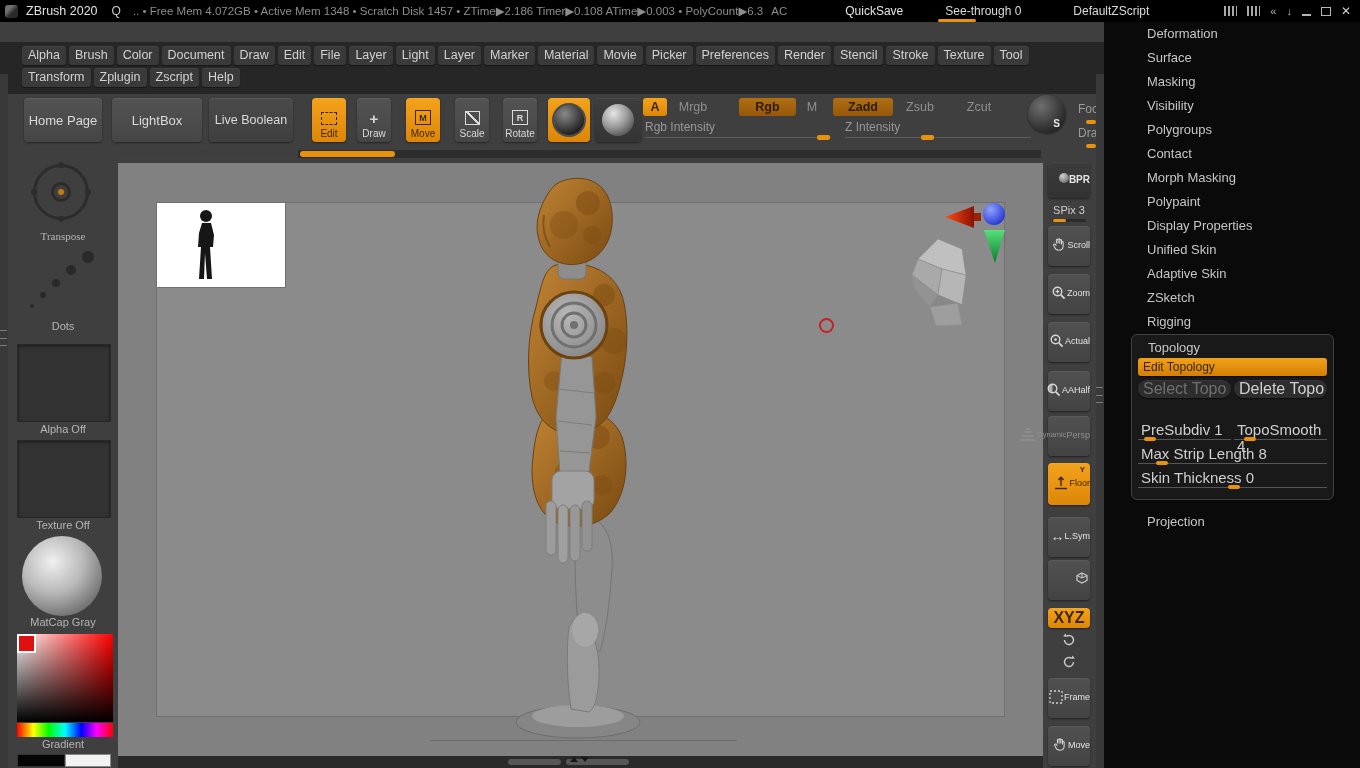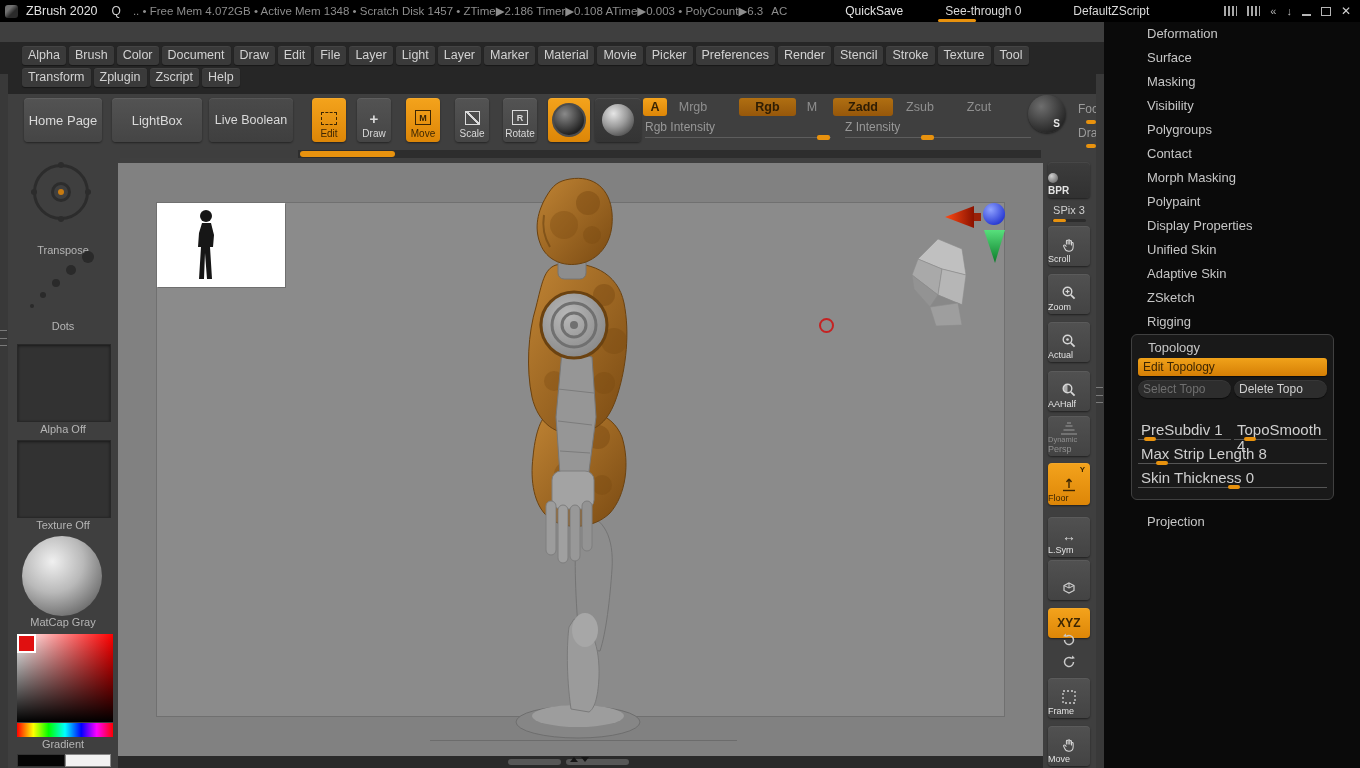--- a/index.html
+++ b/index.html
@@ -110,46 +110,46 @@
   .tri-up{width:0;height:0;border-left:4px solid transparent;border-right:4px solid transparent;border-bottom:5px solid #171717;}
   .tri-down{width:0;height:0;border-left:4px solid transparent;border-right:4px solid transparent;border-top:5px solid #171717;}
   
   .left-edge{position:absolute;left:0;top:74px;width:8px;height:694px;background:#393939;}
   .right-edge{position:absolute;left:1096px;top:74px;width:8px;height:694px;background:#393939;}
   .grip{position:absolute;width:7px;height:16px;display:flex;flex-direction:column;justify-content:space-between;}
   .grip i{height:1px;background:#7a7a7a;}
   
   .rshelf{position:absolute;left:1048px;top:160px;width:44px;height:608px;}
   .rs-btn{position:absolute;left:0;width:42px;border-radius:4px;background:linear-gradient(#515151,#434343);
-          color:#e3e3e3;font-size:9px;display:flex;flex-direction:column;justify-content:flex-end;
+          color:#e3e3e3;font-size:9px;display:flex;flex-direction:row;align-items:center;justify-content:flex-end;
           padding-bottom:2px;box-sizing:border-box;
           box-shadow:0 1px 2px rgba(0,0,0,.5), inset 0 1px 0 rgba(255,255,255,.06);}
   .rs-btn .ic{margin-bottom:1px;display:flex;align-items:center;justify-content:center;}
   .rs-btn.orange{background:linear-gradient(#f4a31c,#dd8607);color:#3c2603;}
   .rs-btn.dim{color:#8f8f8f;}
   .bpr{top:2px;height:36px;background:linear-gradient(#3c3c3c,#313131);font-size:10px;font-weight:bold;}
   .bpr-sphere{width:10px;height:10px;border-radius:50%;background:radial-gradient(circle at 35% 30%,#cfcfcf,#555);margin-bottom:2px;}
   .spix{position:absolute;top:44px;left:0;width:42px;text-align:center;color:#cfcfcf;font-size:11px;}
   .spix .track{margin:3px 4px 0;height:3px;background:#2c2c2c;position:relative;border-radius:2px;}
   .spix .handle{position:absolute;left:1px;top:0;width:13px;height:3px;background:#e8920e;border-radius:2px;}
-  .xyz-chip{top:448px;height:30px;justify-content:center;padding:0;font-size:12px;font-weight:bold;flex-direction:row;align-items:center;}
+  .xyz-chip{top:448px;height:20px;justify-content:center;padding:0;font-size:16px;font-weight:bold;flex-direction:row;align-items:center;}
   .spin{position:absolute;left:10px;width:22px;height:20px;display:flex;align-items:center;justify-content:center;}
   .floor-y{position:absolute;top:2px;right:5px;font-size:8px;font-weight:bold;}
   .dyn-top{font-size:7.5px;line-height:8px;}
   
   .tool-panel{position:absolute;left:1104px;top:22px;width:256px;height:746px;background:#0a0a0a;}
   .palette-item{height:24px;line-height:24px;padding-left:43px;color:#c6c6c6;font-size:13px;}
   .topo-group{position:absolute;left:27px;top:312px;width:203px;height:166px;background:#191919;
               border:1px solid #404040;border-radius:6px;box-sizing:border-box;padding:3px 6px;}
   .topo-header{padding-left:10px;color:#c6c6c6;font-size:13px;height:20px;line-height:20px;}
   .btn-edit-topo{height:18px;background:linear-gradient(#f0a21a,#d57f05);border-radius:3px;color:#3c2603;
                  font-size:12px;line-height:18px;padding-left:5px;margin-bottom:4px;
                  box-shadow:0 1px 1px rgba(0,0,0,.5);}
   .topo-row{display:flex;gap:3px;margin-bottom:4px;}
-  .btn-topo{flex:1;height:18px;background:#2d2d2d;border-radius:9px;font-size:12px;line-height:18px;
+  .btn-topo{flex:1;height:18px;background:#2d2d2d;border-radius:9px;font-size:16px;line-height:18px;
             padding-left:5px;color:#cfcfcf;box-shadow:0 1px 1px rgba(0,0,0,.5), inset 0 1px 0 rgba(255,255,255,.05);}
   .btn-topo.disabled{color:#6f6f6f;}
   .mini-sliders{display:flex;gap:3px;margin-top:24px;}
   .zslider{position:relative;height:18px;font-size:15px;color:#cfcfcf;line-height:16px;padding-left:3px;box-sizing:border-box;}
   .zslider .track{position:absolute;left:0;right:0;bottom:0;height:1px;background:#555;}
   .zslider .handle{position:absolute;bottom:-1px;height:4px;width:12px;background:#e8920e;border-radius:2px;}
   .zslider.half{flex:1;}
   .zslider.full{margin-top:6px;}
   .projection-item{position:absolute;left:0;top:488px;width:100%;}
 </style>
@@ -280,21 +280,21 @@
 
 <div class="tray">
   <div class="gizmo">
     <i class="inner"></i>
     <i class="dot" style="left:22px;top:-5px;"></i>
       <i class="dot" style="left:22px;top:49px;"></i>
     <i class="dot" style="left:-5px;top:22px;"></i>
       <i class="dot" style="left:49px;top:22px;"></i>
     <i class="c"></i>
   </div>
-  <span class="tray-label" style="top:84px;">Transpose</span>
+  <span class="tray-label" style="top:70px;font-family:Liberation Serif, serif;">Transpose</span>
 
   <div class="dots-box">
     <i style="left:8px;top:56px;width:4px;height:4px;"></i>
     <i style="left:18px;top:44px;width:6px;height:6px;"></i>
     <i style="left:30px;top:31px;width:8px;height:8px;"></i>
     <i style="left:44px;top:17px;width:10px;height:10px;"></i>
     <i style="left:60px;top:3px;width:12px;height:12px;"></i>
   </div>
   <span class="tray-label" style="top:160px;">Dots</span>
 

